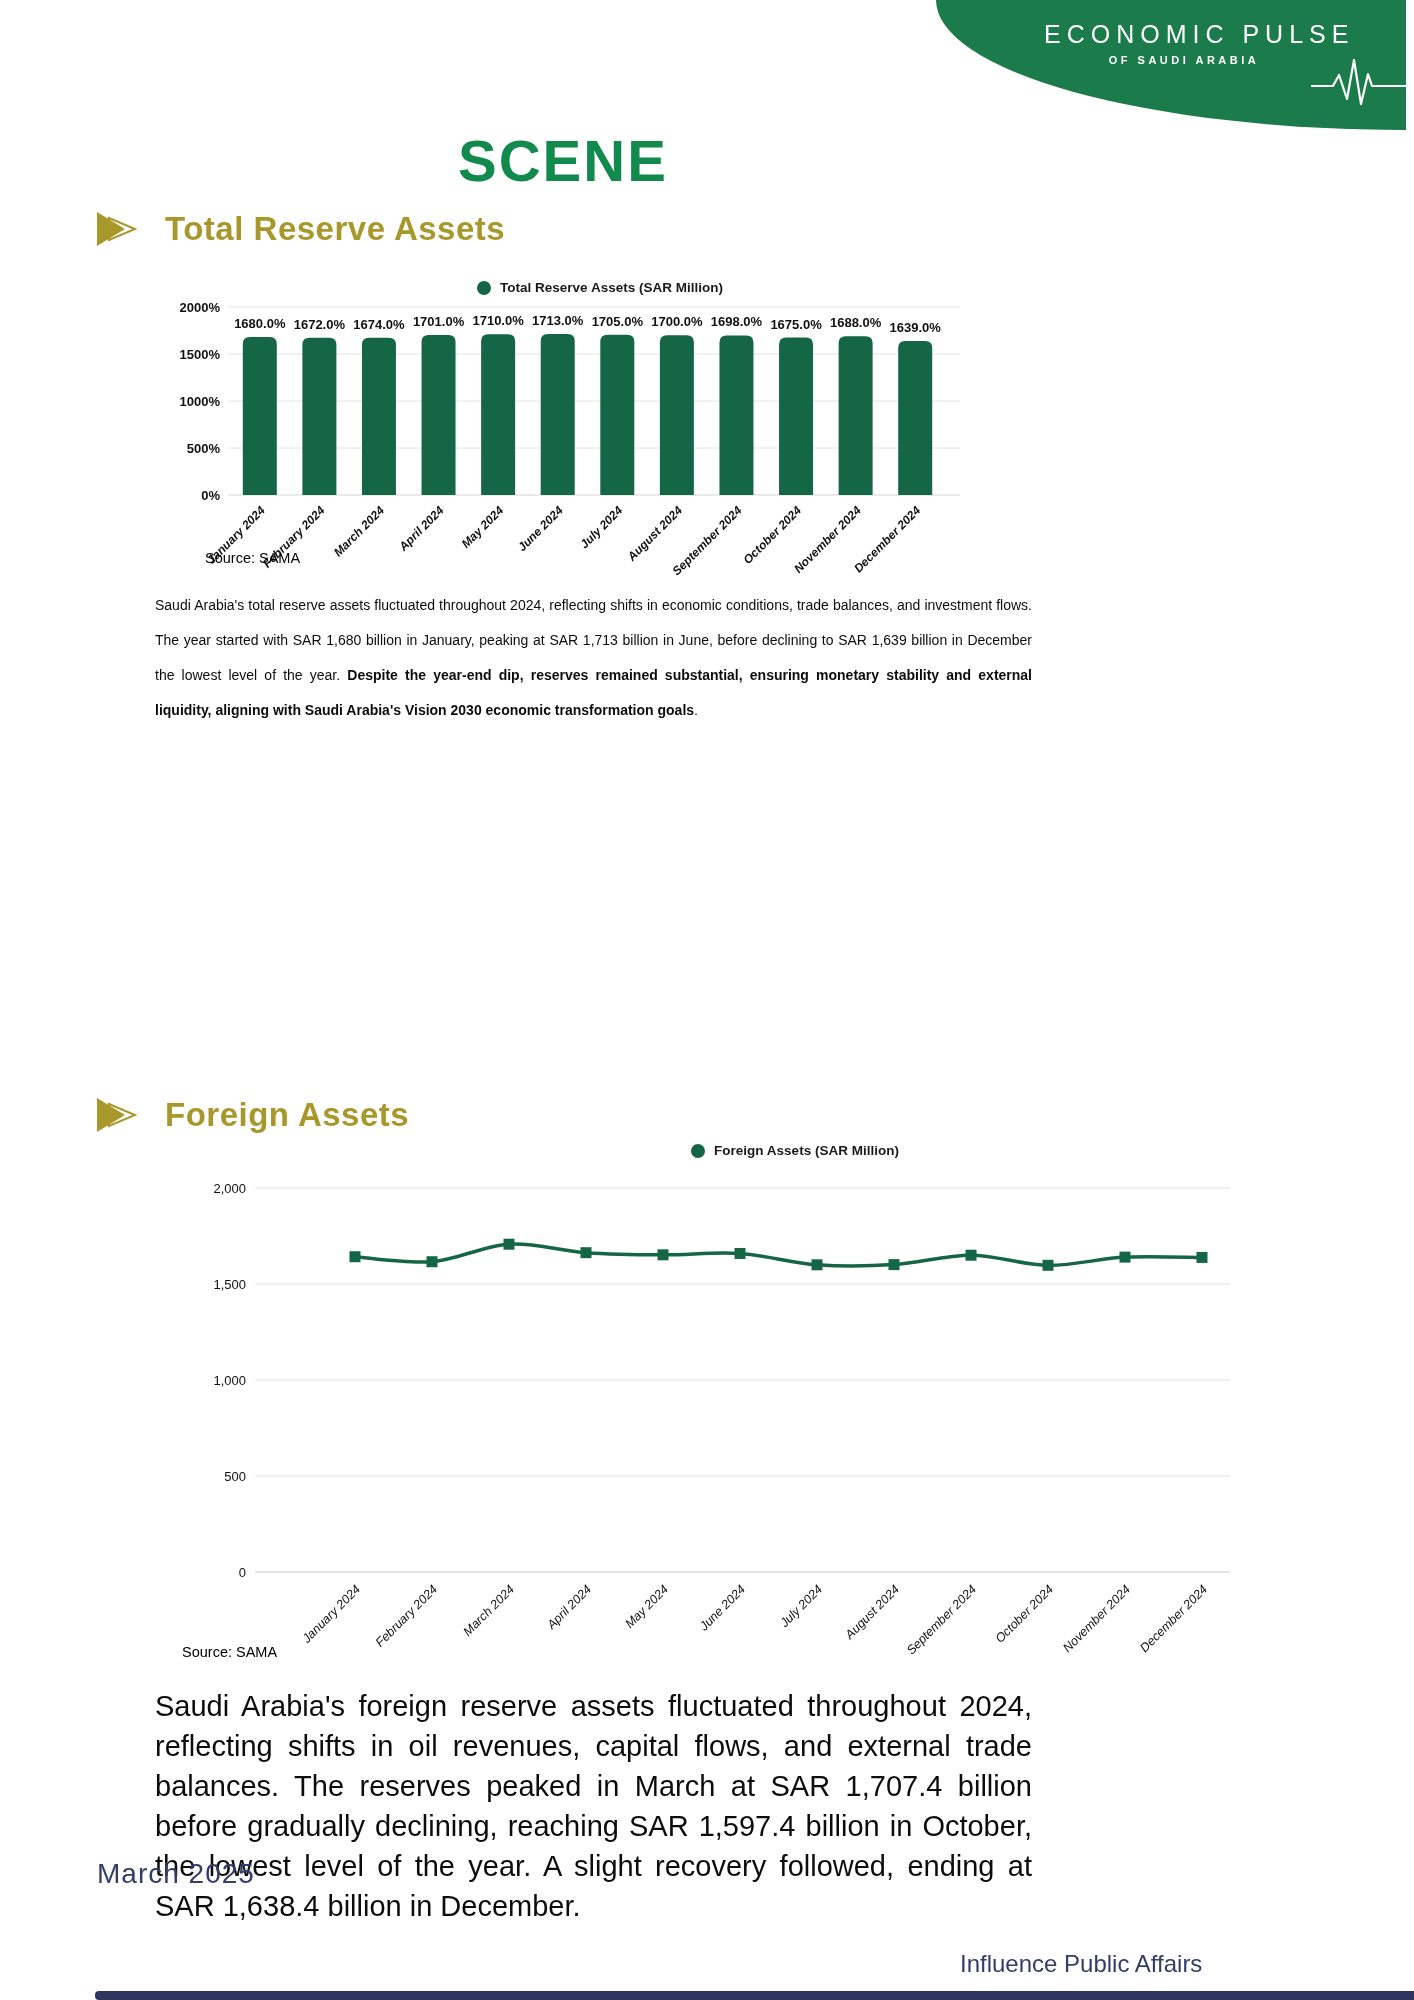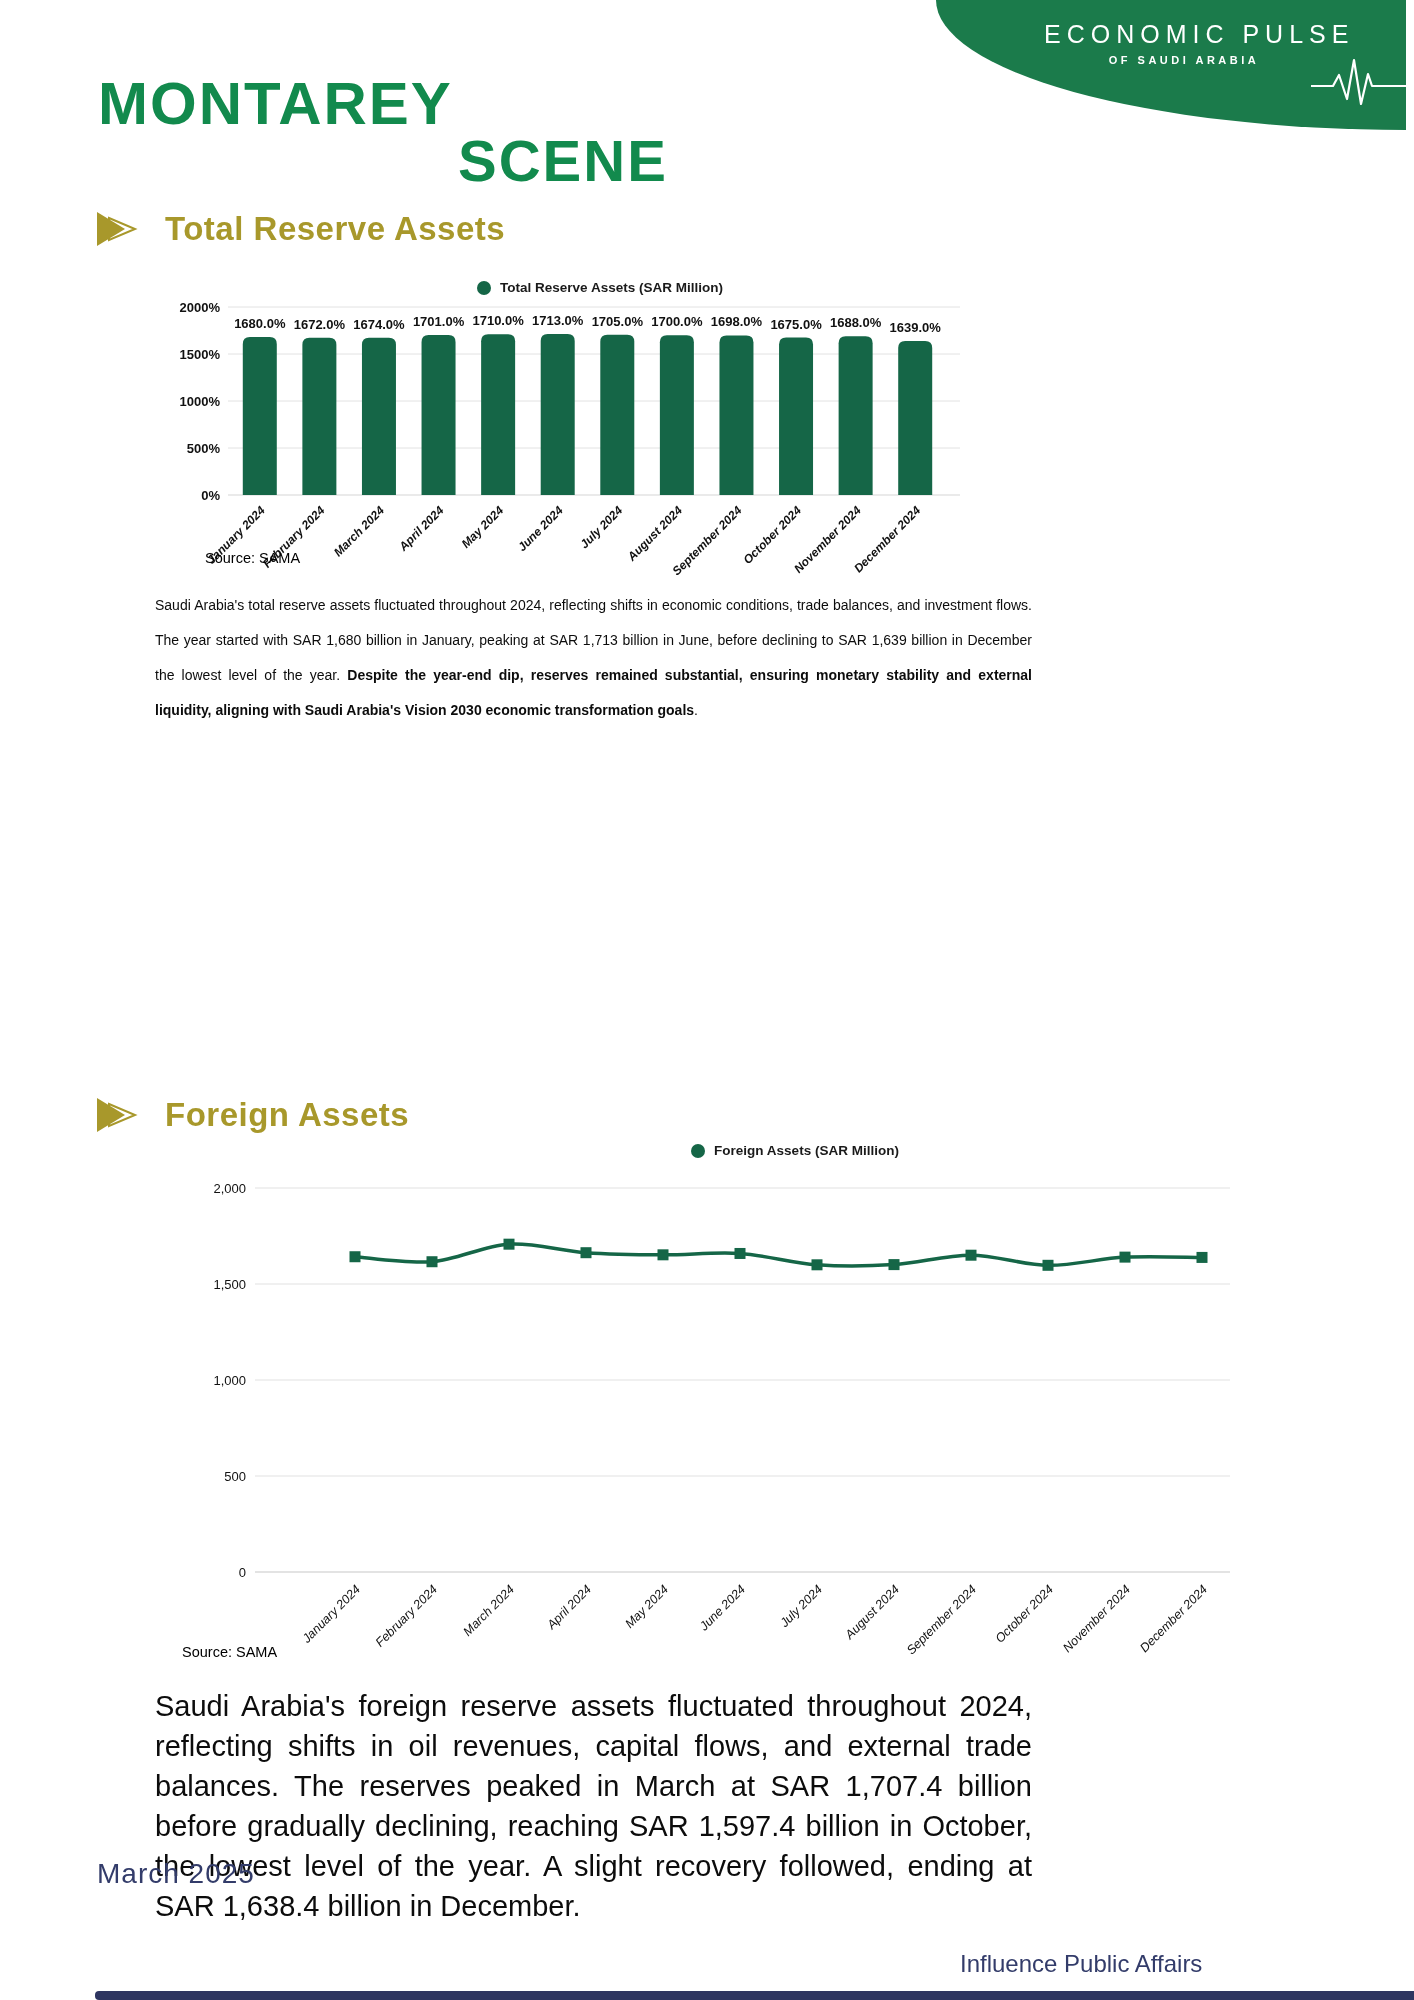--- a/index.html
+++ b/index.html
@@ -52,21 +52,20 @@
 <div class="page" style="--badge-green: #1B7B4B; --title-green: #128A4D; --gold: #A8982B; --chart-green: #156647; --navy: #333C6A; --navy-dark: #2E3560;">
 
   <div class="badge">
     <div class="badge-title">ECONOMIC PULSE</div>
     <div class="badge-subtitle">OF SAUDI ARABIA</div>
     <svg class="pulse" width="95" height="52" viewBox="0 0 95 52">
       <polyline points="0,30 22,30 28,19 36,43 43,4 50,48 57,18 61,30 95,30" fill="none" stroke="#ffffff" stroke-width="2.2" stroke-linejoin="round" stroke-linecap="round"></polyline>
     </svg>
   </div>
 
-  <h1 class="title1">MONTAREY</h1>
   <h1 class="title2">SCENE</h1>
 
   <div class="sec-head" style="top:210px;">
     <svg width="46" height="38" viewBox="0 0 46 38">
       <polygon points="2,2 30,19 2,36" fill="var(--gold)"></polygon>
       <polygon points="14,8 40,19 14,30" fill="none" stroke="var(--gold)" stroke-width="2"></polygon>
     </svg>
     <span class="sec-label">Total Reserve Assets</span>
   </div>
 

